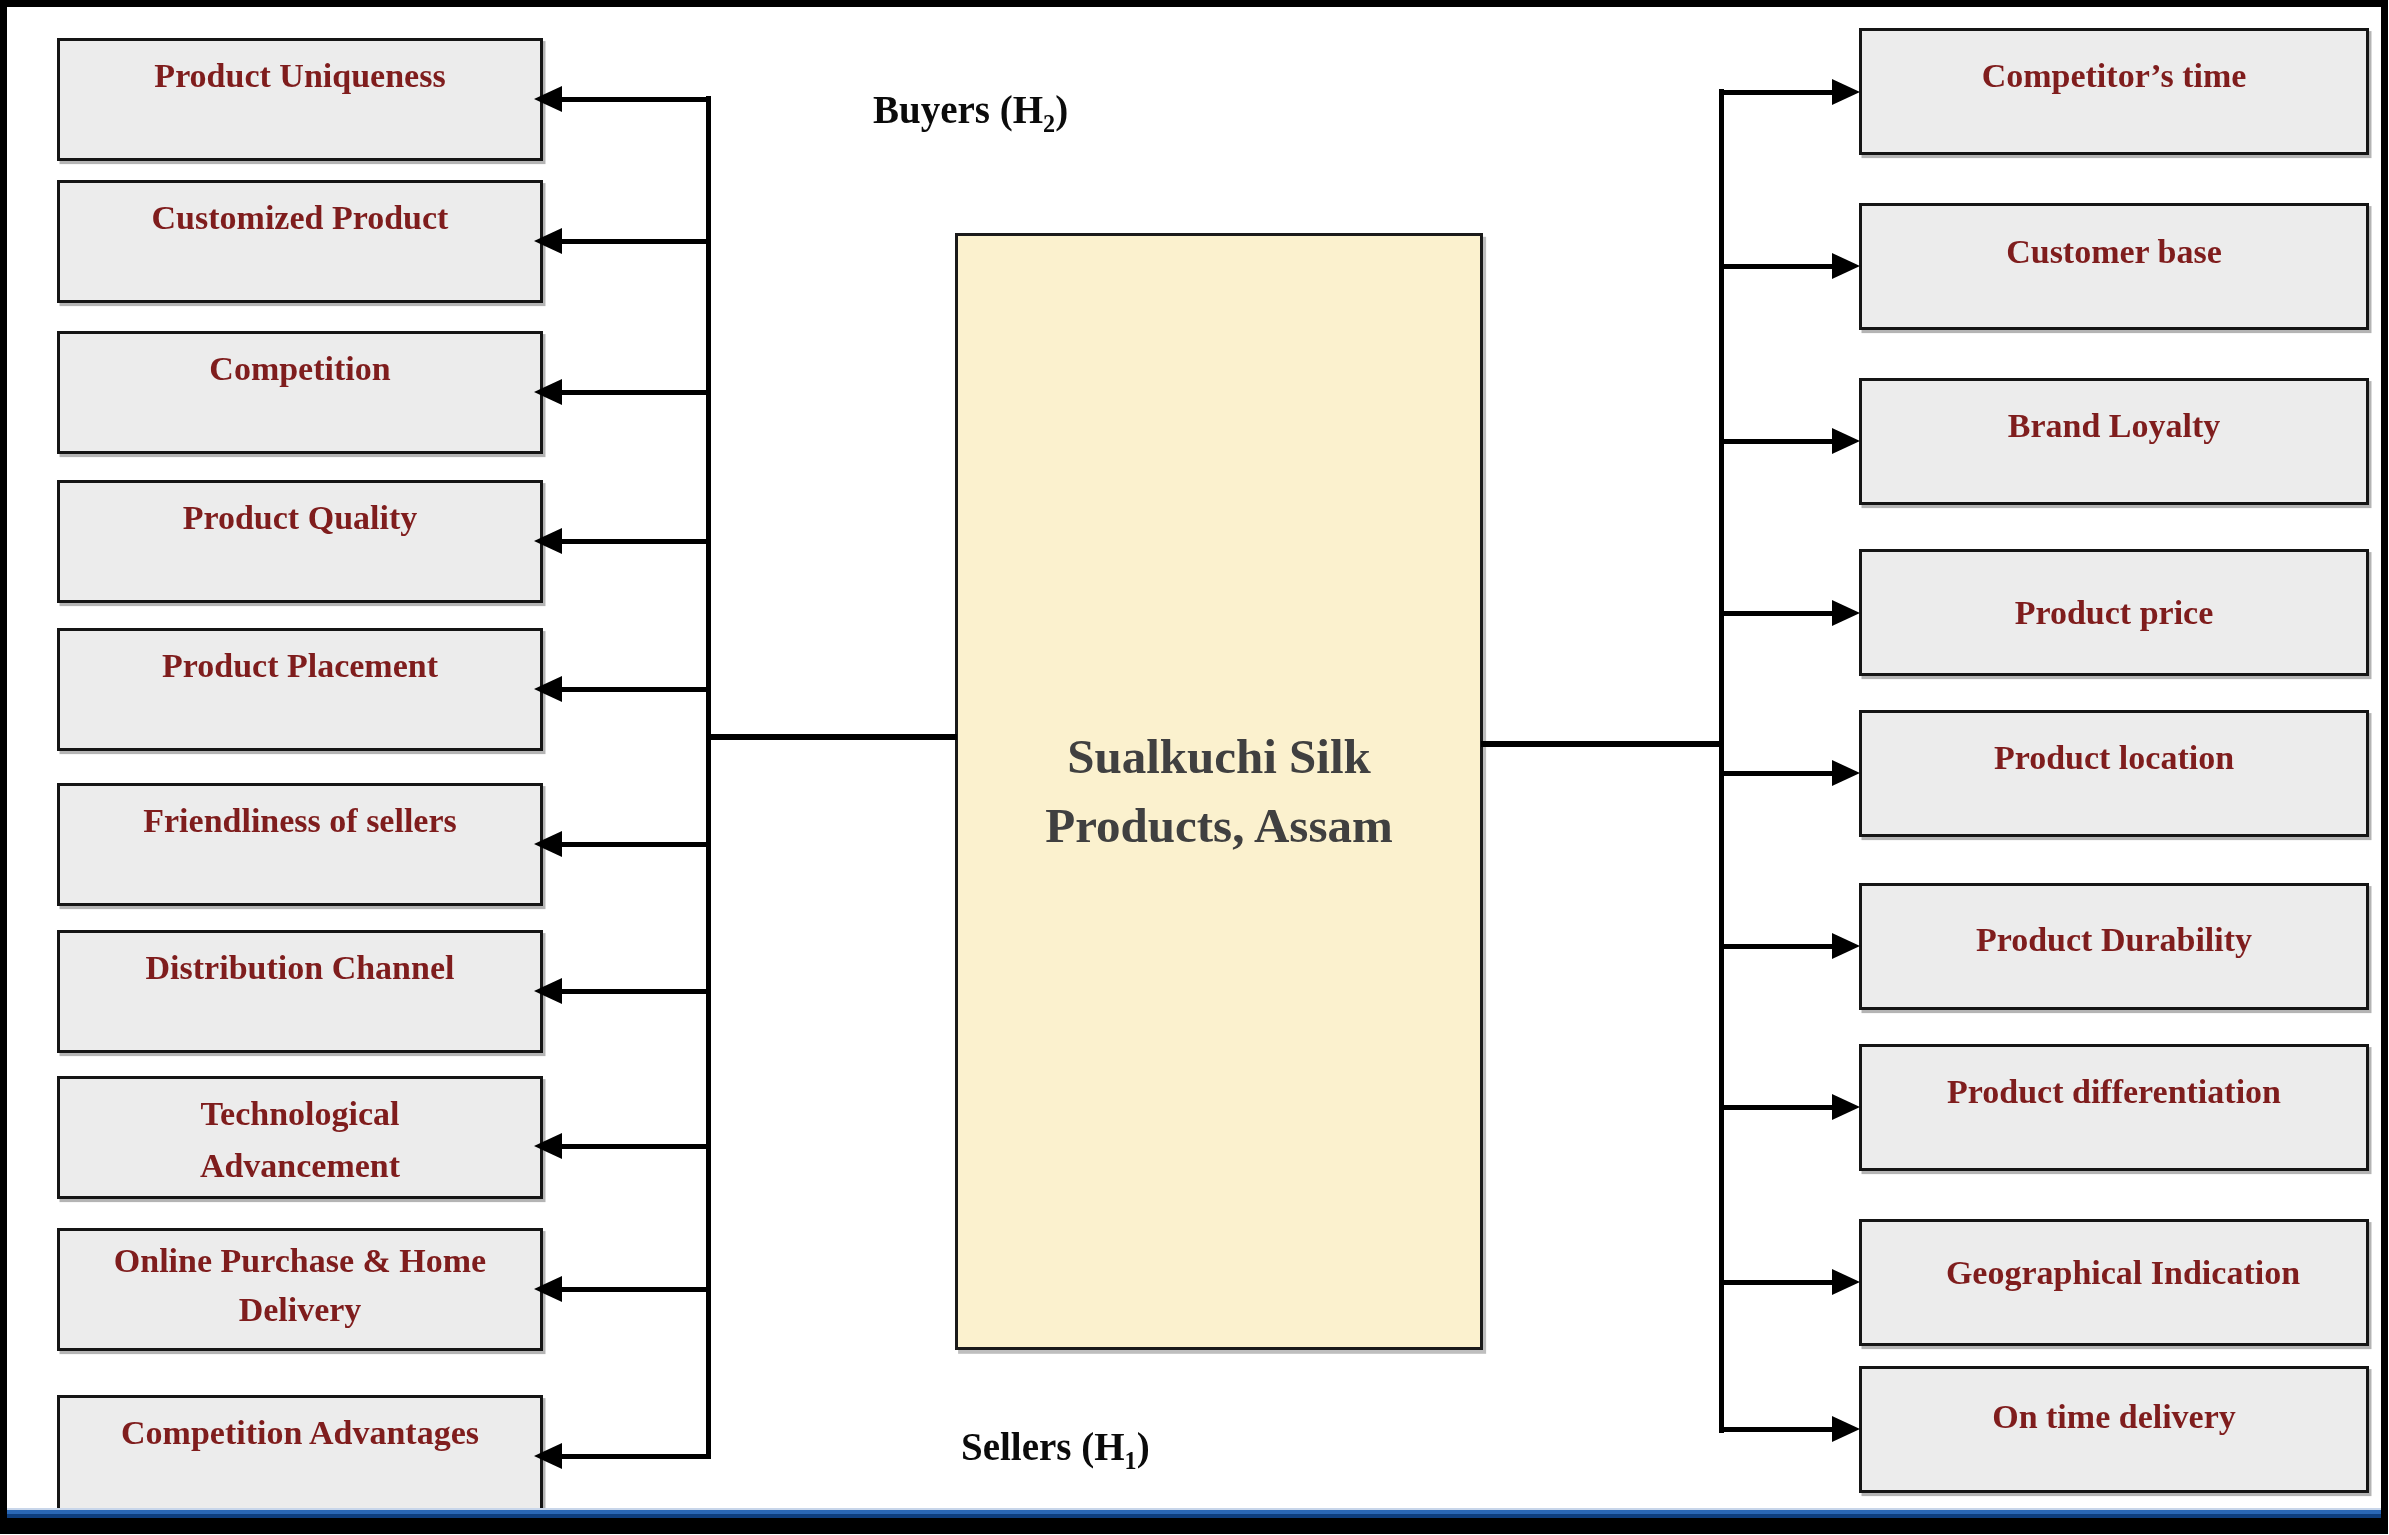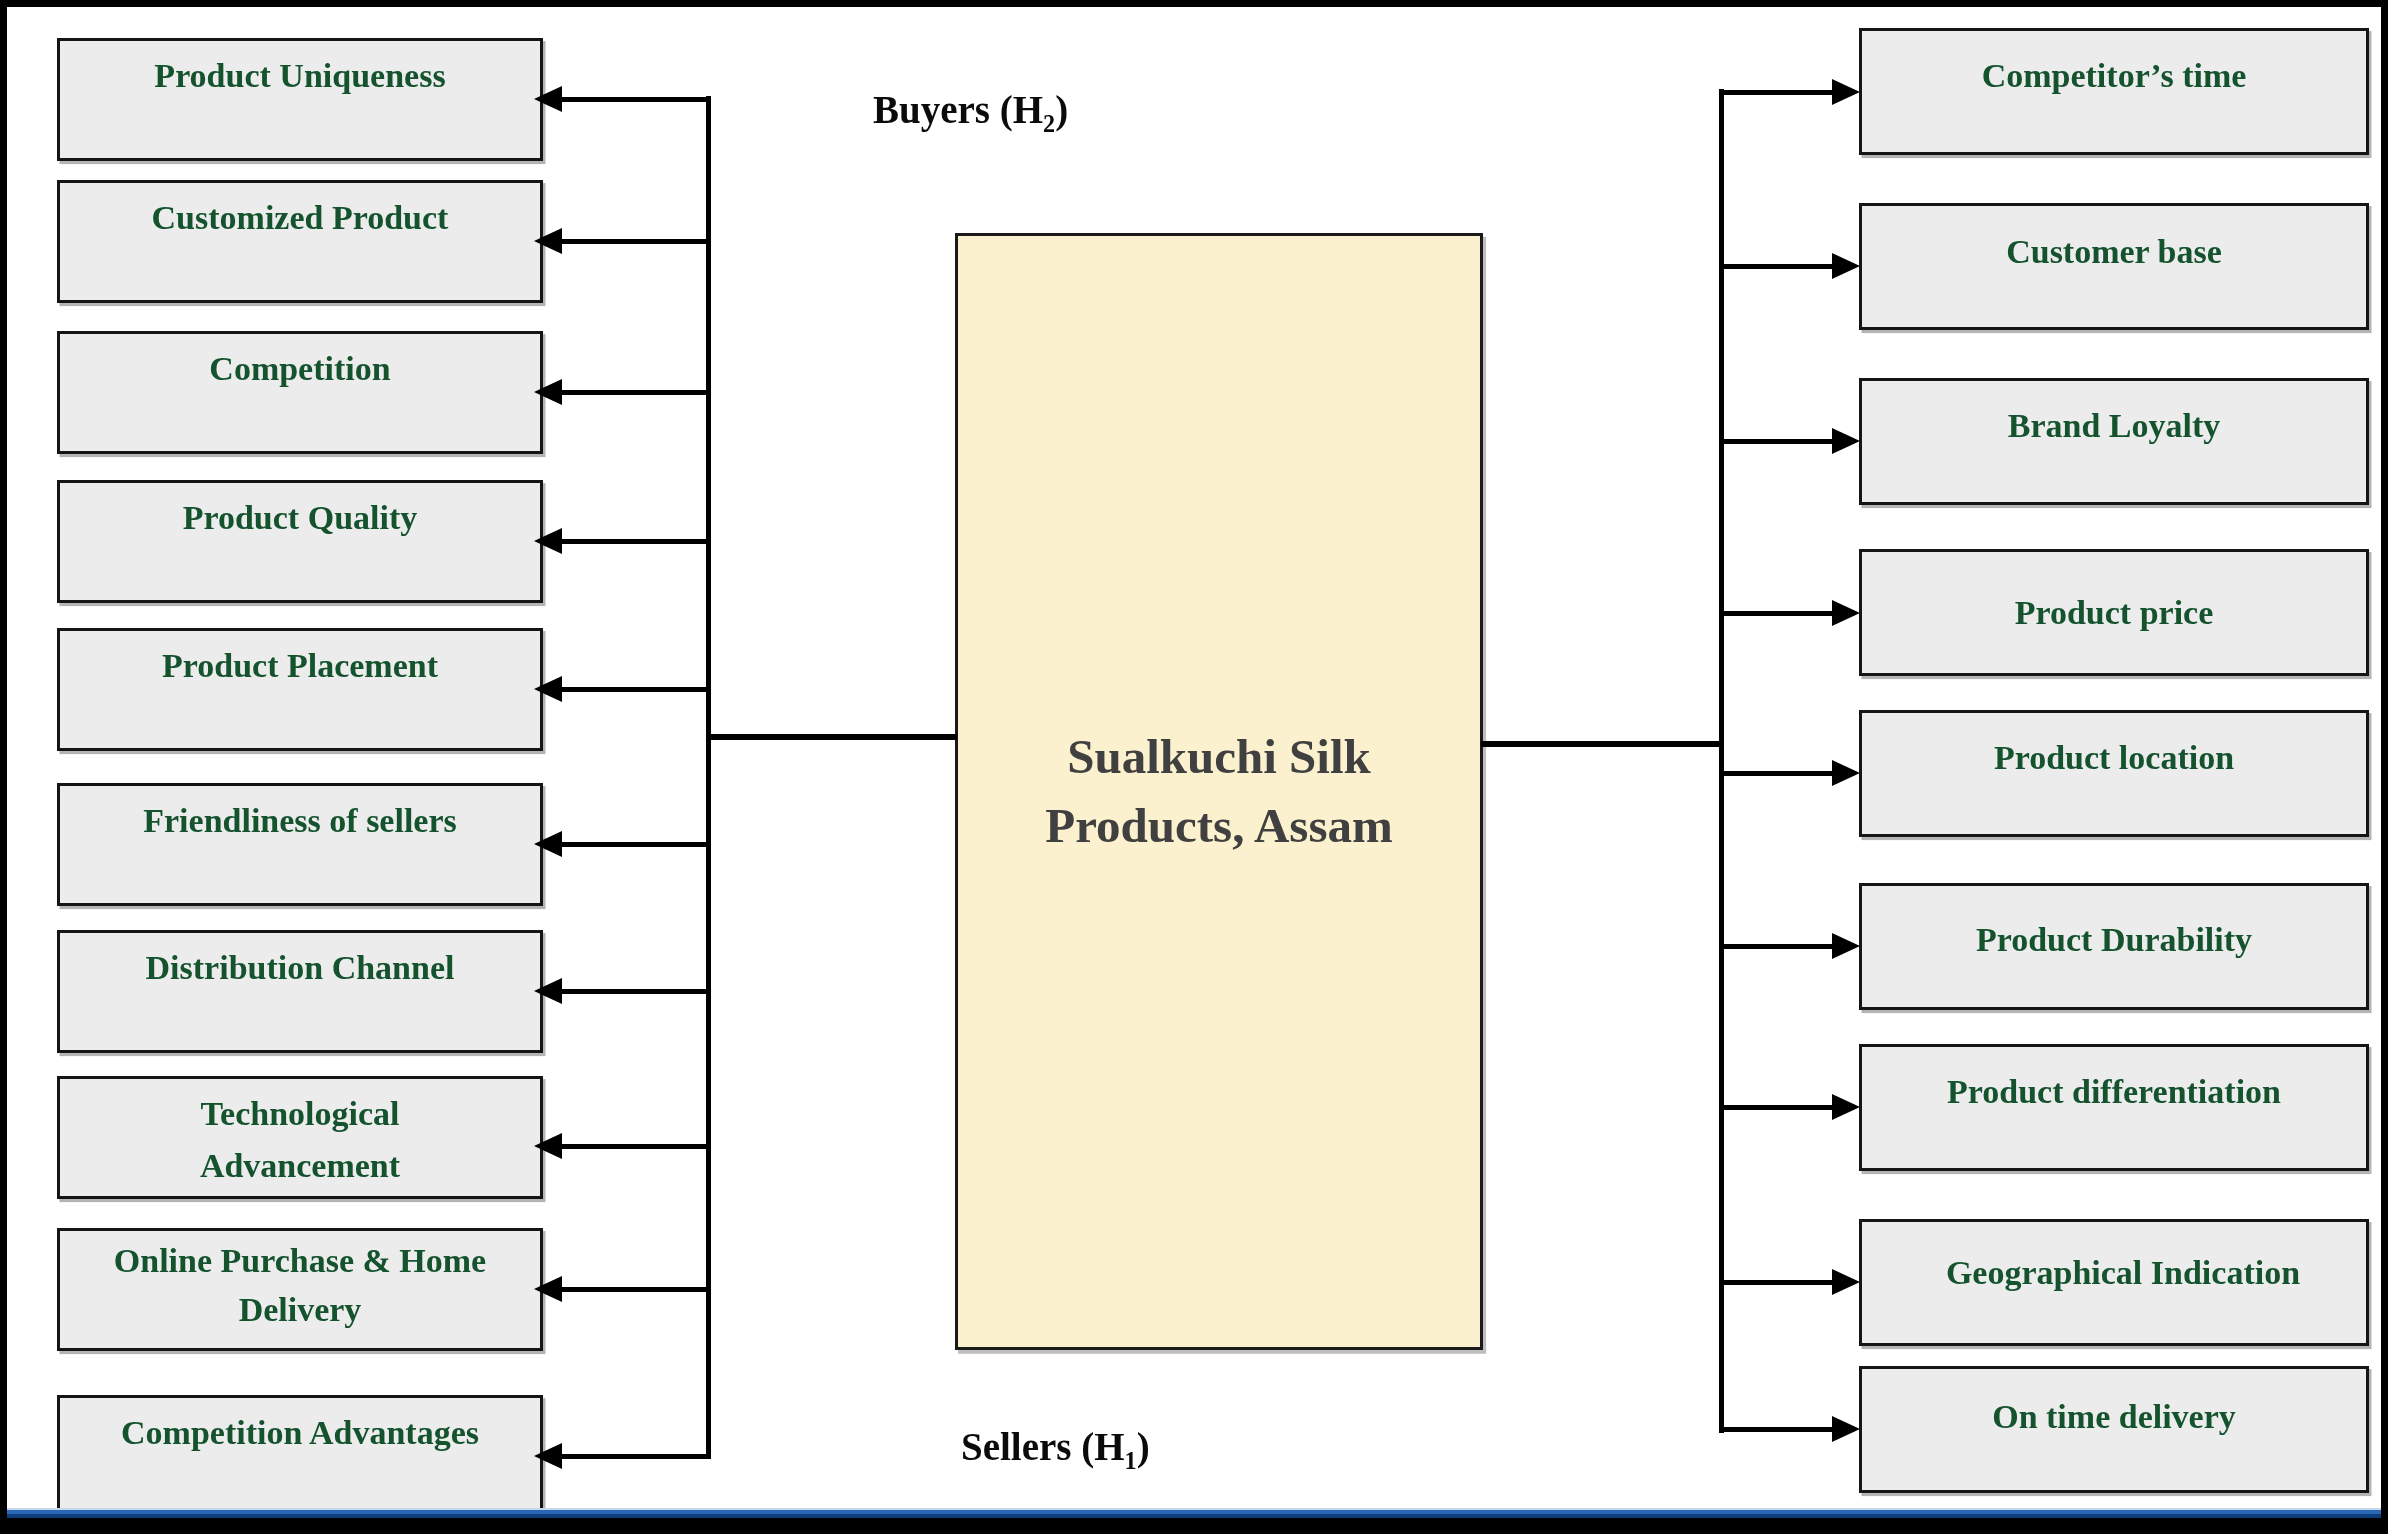--- a/index.html
+++ b/index.html
@@ -2,21 +2,21 @@
 <html style="--box-fill: #ececec; --center-fill: #fbf1ce; --accent-blue: #2a67b5;font-size:10px"><head>
 <meta charset="utf-8">
 <style>
   html,body{margin:0;padding:0;background:#ffffff;}
   body{width:2389px;height:1535px;position:relative;font-family:"Liberation Serif","DejaVu Serif",serif;}
   .frame{position:absolute;left:0;top:0;width:2374px;height:1520px;border:7.5px solid #000;background:#fff;overflow:hidden;}
 
   
   .gbox{position:absolute;box-sizing:border-box;background:var(--box-fill,#ececec);
         border:3.8px solid #151515;box-shadow:2.5px 3.1px 0 rgba(40,40,40,.35);
-        text-align:center;font-weight:bold;color:#14532d;font-size:34px;line-height:1.55;}
+        text-align:center;font-weight:bold;color:#7f1d1d;font-size:34px;line-height:1.55;}
   .gbox .lbl{display:block;padding:8.8px 12.6px 0 12.6px;}
   .lbox{left:50px;width:486px;height:123px;}
   .rbox{left:1852px;width:510px;height:127px;}
   .rbox .lbl{padding-top:19px;}
 
   
   .cbox{position:absolute;left:948px;top:226px;width:528px;height:1117px;box-sizing:border-box;
         background:var(--center-fill,#fbf1ce);border:3.1px solid #1a1a1a;box-shadow:3.1px 3.8px 0 rgba(40,40,40,.30);
         display:flex;align-items:center;justify-content:center;text-align:center;
         font-weight:bold;color:#404040;font-size:49px;line-height:1.4;}

